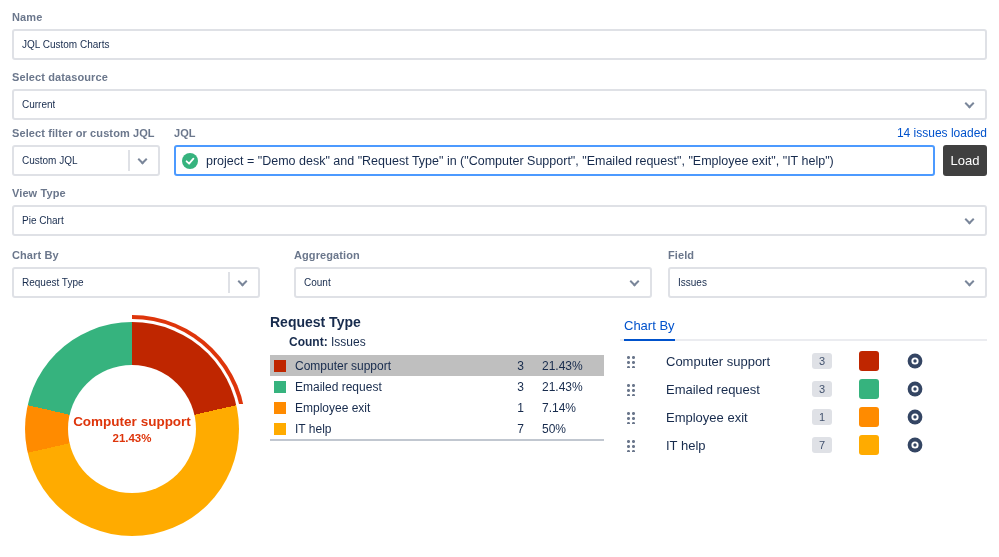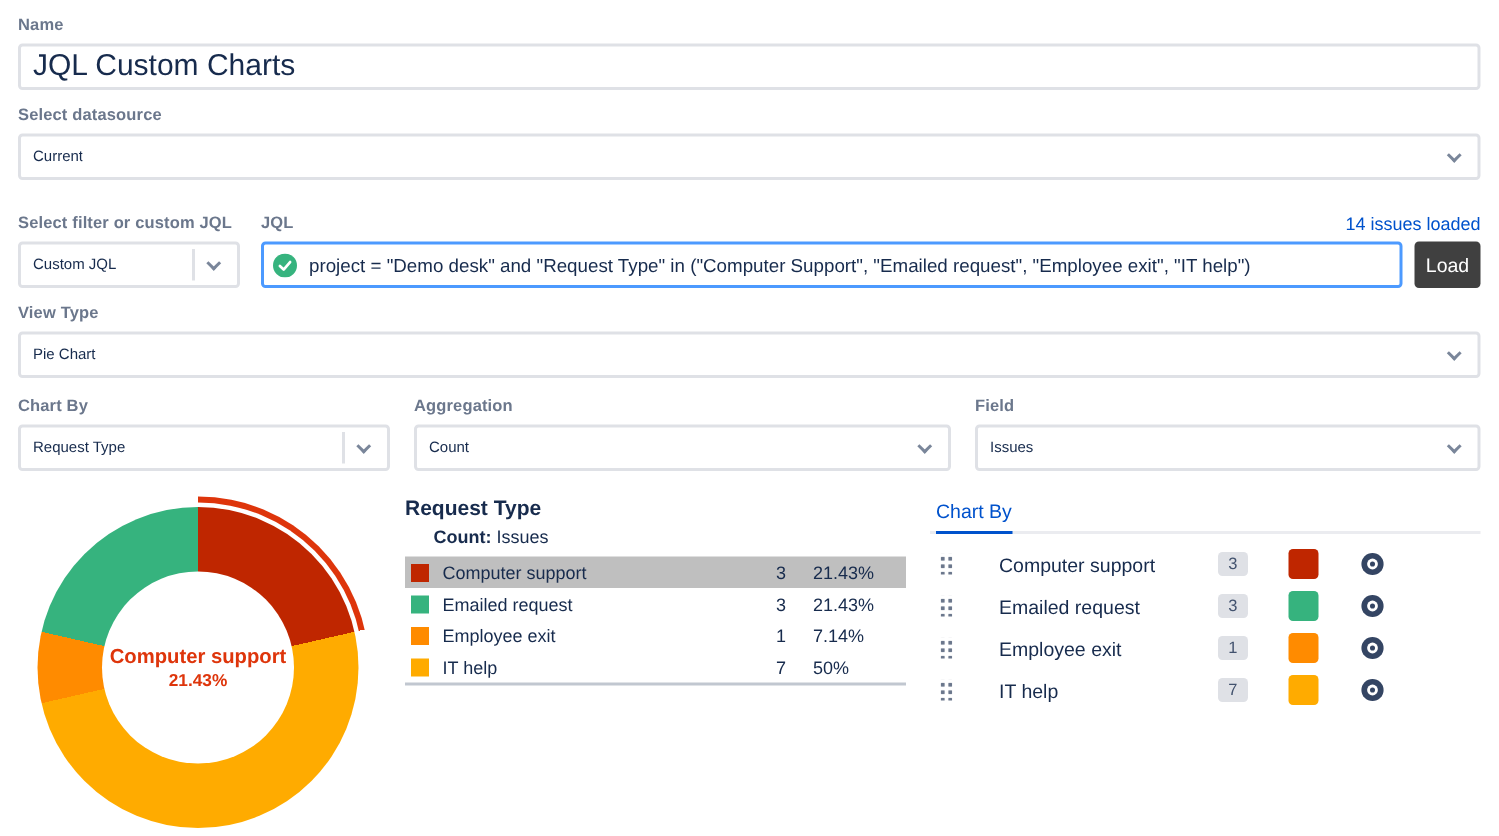--- a/index.html
+++ b/index.html
@@ -13,39 +13,39 @@
   .lbl {
     font-size: 11px; font-weight: bold; color: #6B778C;
     line-height: 14px; margin-bottom: 5px; letter-spacing: .1px;
   }
   .fld { margin-top: 10px; }
   .fld:first-child { margin-top: 2px; }
 
   .txt {
     width: 100%; height: 31px; border: 2px solid #DFE1E6; border-radius: 3px;
     font-family: "Liberation Sans", sans-serif;
-    font-size: 20px; color: #172B4D; padding: 0 8px; background: #fff; outline: none;
+    font-size: 10px; color: #172B4D; padding: 0 8px; background: #fff; outline: none;
   }
 
   .sel {
     position: relative; height: 31px; border: 2px solid #DFE1E6; border-radius: 3px;
     background: #fff; display: flex; align-items: center; padding: 0 30px 0 8px;
     cursor: pointer;
   }
   .sel-val { font-size: 10px; color: #172B4D; white-space: nowrap; overflow: hidden; }
   .chev {
     position: absolute; right: 12px; top: 9px; width: 7px; height: 7px;
     border-right: 2px solid #7A869A; border-bottom: 2px solid #7A869A;
     transform: rotate(45deg);
   }
   .sel-divider {
     position: absolute; right: 28px; top: 3px; bottom: 3px; width: 2px; background: #DFE1E6;
   }
 
-  .row2 { display: flex; margin-top: 22px; }
+  .row2 { display: flex; margin-top: 6px; }
   .filter-col { width: 148px; flex: 0 0 148px; }
   .jql-col { flex: 1; margin-left: 14px; }
   .jql-head { display: flex; justify-content: space-between; align-items: flex-end; margin-bottom: 5px; }
   .jql-head .lbl { margin-bottom: 0; }
   .loaded { font-size: 12px; color: #0052CC; line-height: 14px; }
   .jql-row { display: flex; }
   .jql-wrap {
     flex: 1; height: 31px; border: 2px solid #4C9AFF; border-radius: 3px;
     display: flex; align-items: center; padding: 0 6px; background: #fff;
   }
@@ -55,21 +55,21 @@
     font-size: 12.5px; color: #172B4D; margin-left: 8px; background: transparent;
   }
   .load-btn {
     margin-left: 8px; width: 44px; height: 31px; background: #404040; color: #fff;
     border: none; border-radius: 3px; font-family: "Liberation Sans", sans-serif;
     font-size: 13px; cursor: pointer;
   }
 
   .row3 { display: flex; margin-top: 12px; }
   .c-chartby { width: 248px; flex: 0 0 248px; }
-  .c-agg { width: 358px; flex: 0 0 358px; margin-left: 16px; }
+  .c-agg { width: 358px; flex: 0 0 358px; margin-left: 34px; }
   .c-field { flex: 1; margin-left: 16px; }
 
   
   .bottom { display: flex; margin-top: 14px; }
 
   .donut-area { position: relative; width: 252px; height: 235px; flex: 0 0 252px; }
   .ring-hl { position: absolute; left: 6px; top: 3px; width: 228px; height: 228px; border-radius: 50%; }
   .ring-gap { position: absolute; left: 10px; top: 7px; width: 220px; height: 220px; border-radius: 50%; background: #fff; }
   .donut { position: absolute; left: 13px; top: 10px; width: 214px; height: 214px; border-radius: 50%; }
   .hole {

